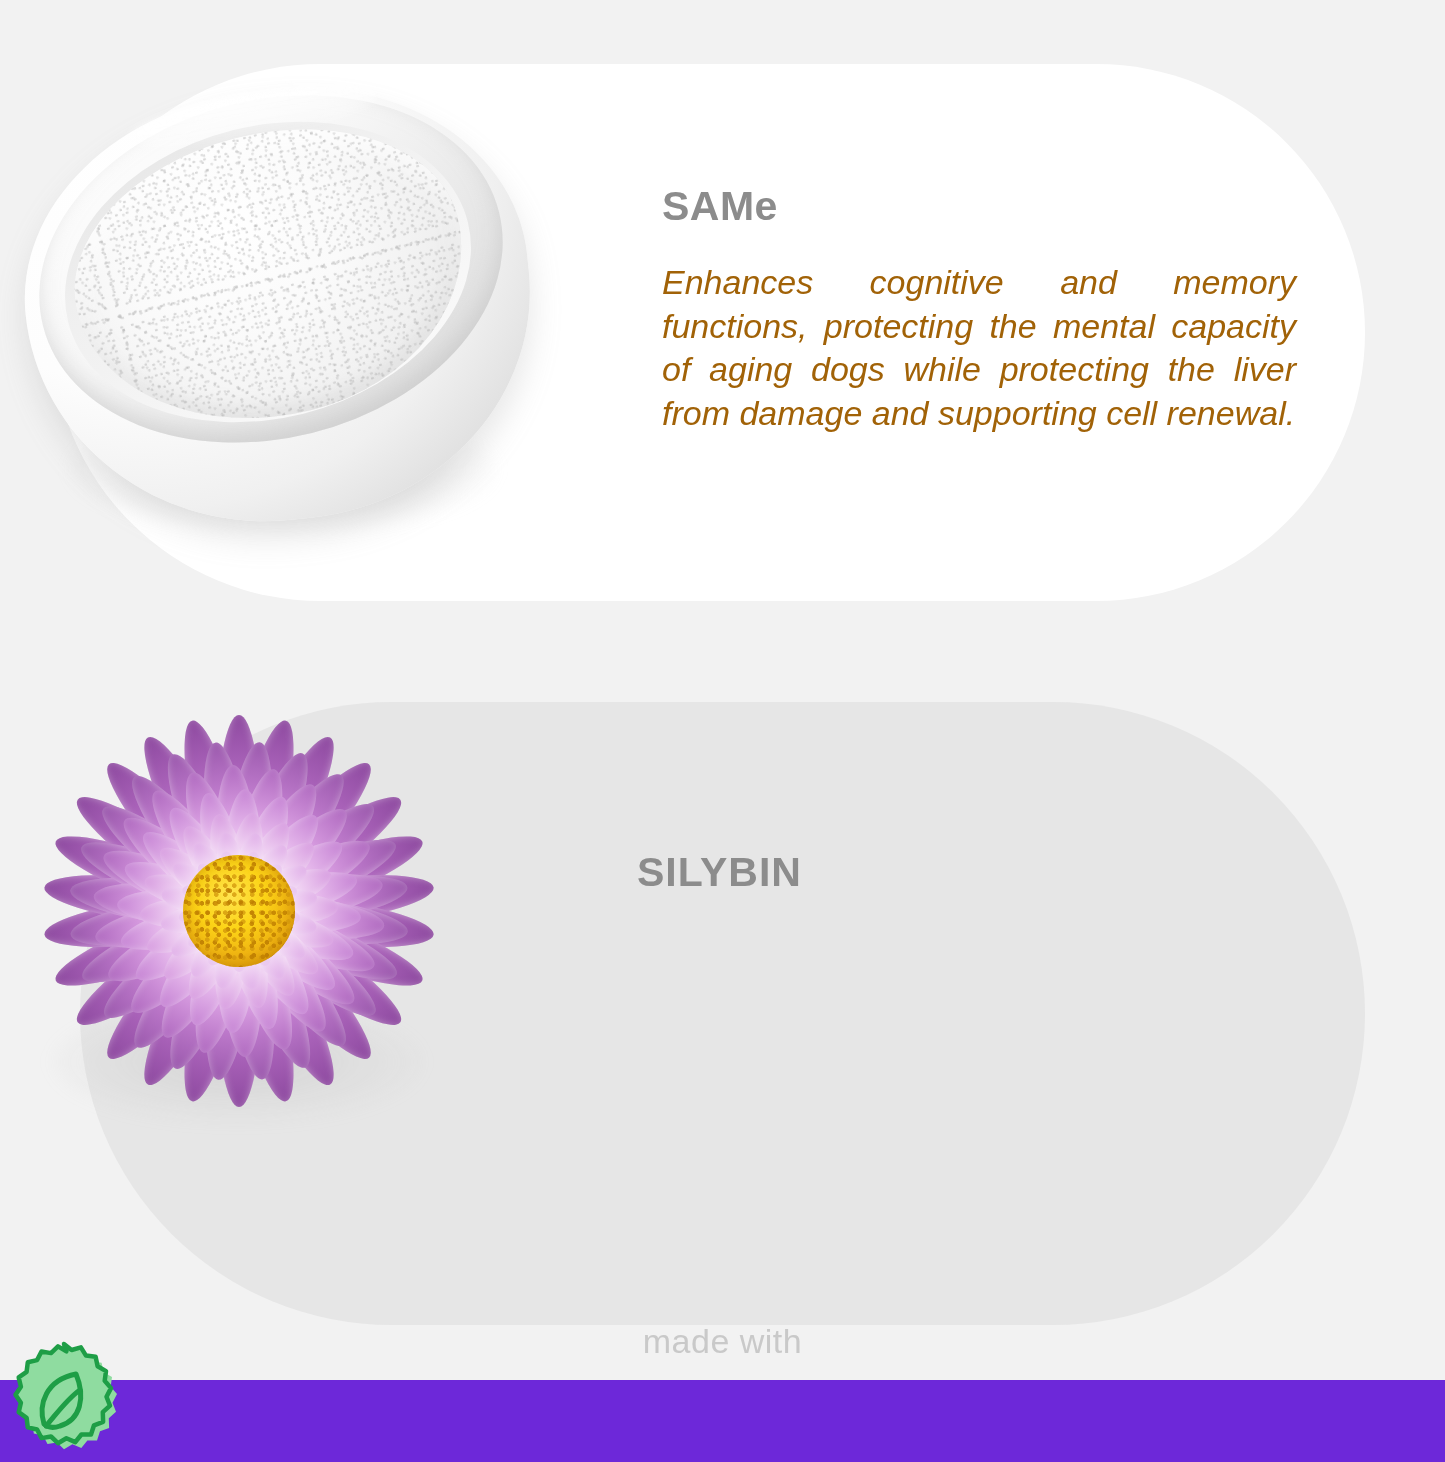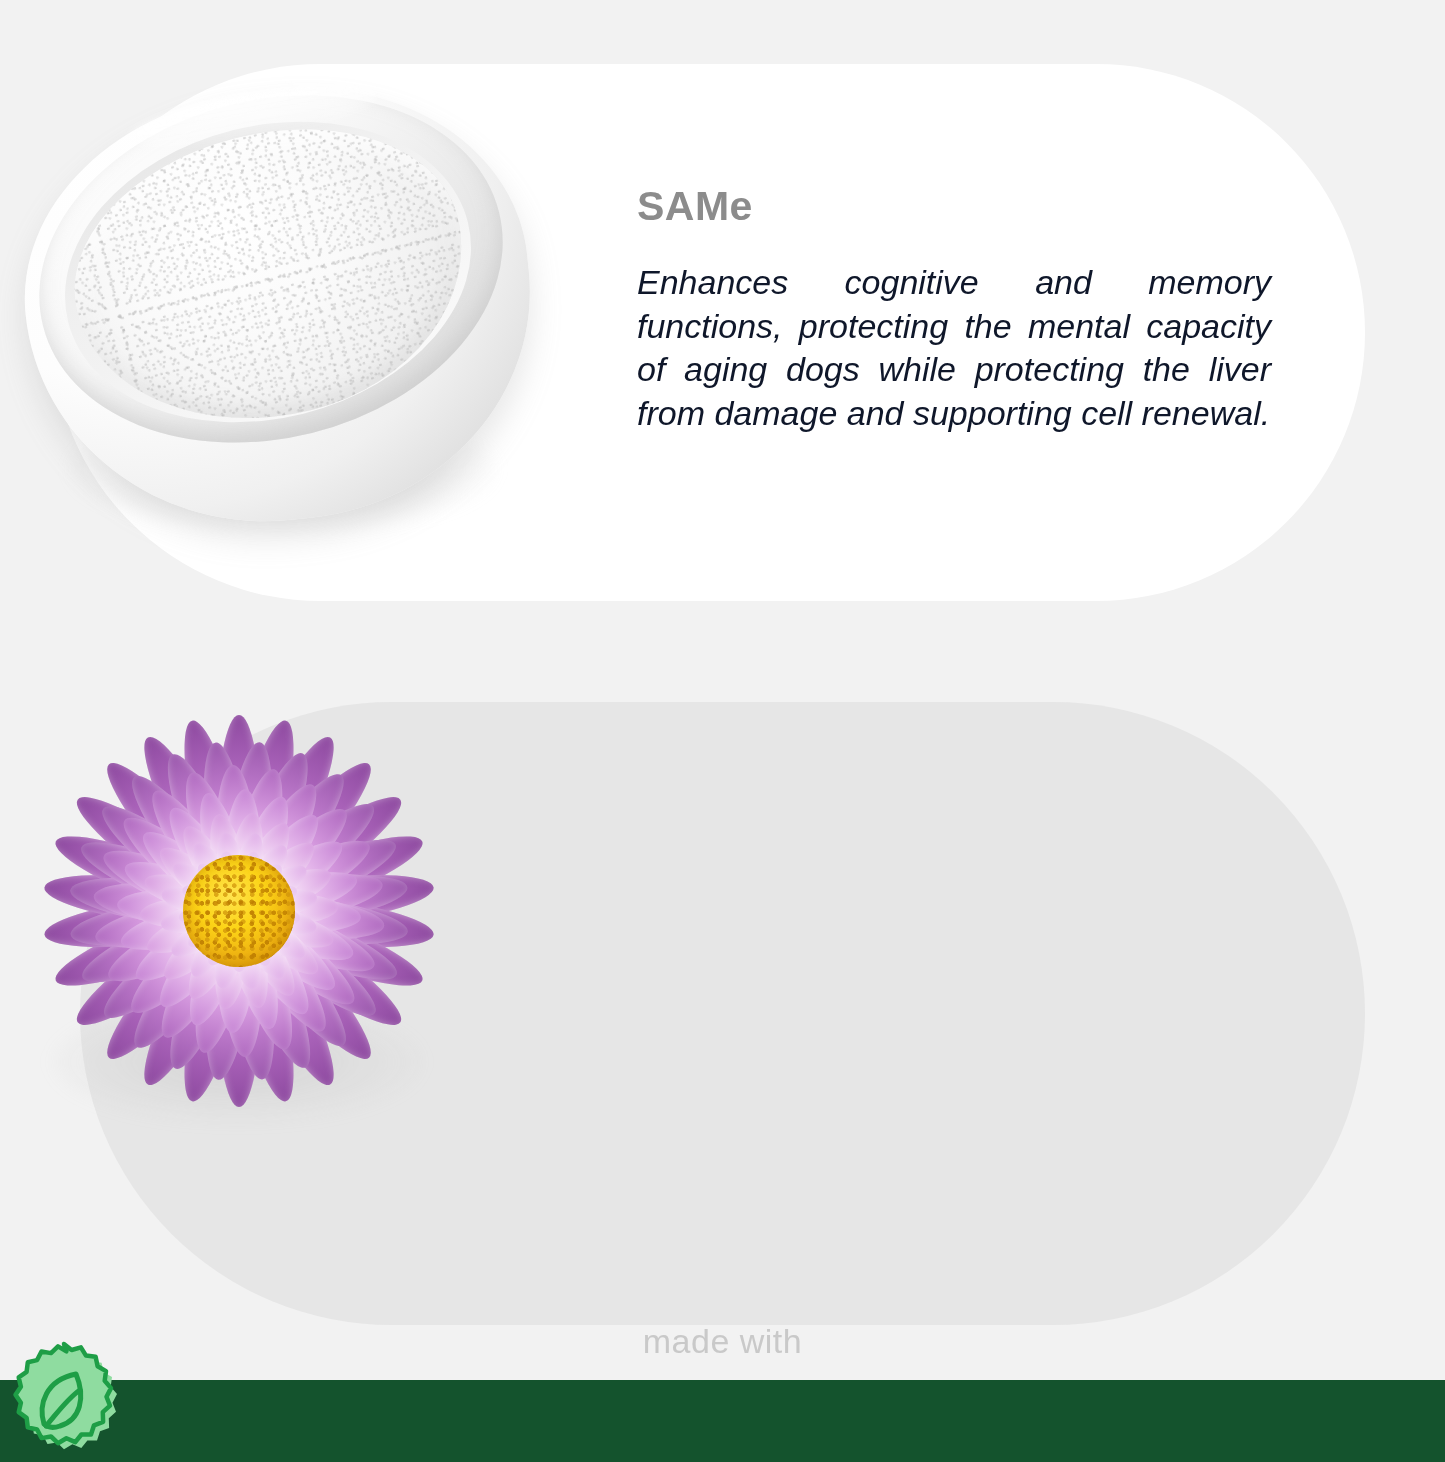--- a/index.html
+++ b/index.html
@@ -76,29 +76,29 @@
     color: #8c8c8c;
     font-weight: bold;
     letter-spacing: 0.5px;
     margin: 0 0 34px 0;
     line-height: 1;
   }
   #same-text .ingredient-title { font-size: 41px; }
   #silybin-text .ingredient-title { font-size: 41px; letter-spacing: 1px; }
 
   .ingredient-desc {
-    color: #0f172a;
+    color: #a16207;
     font-style: italic;
     font-size: 34px;
     line-height: 1.28;
     margin: 0;
     text-align: justify;
   }
 
-  #same-text  { left: 637px; top: 186px;  width: 634px; }
+  #same-text  { left: 662px; top: 186px;  width: 634px; }
   #silybin-text { left: 637px; top: 852px; width: 640px; }
 
   
   #bowl-image {
     position: absolute;
     left: 8px;
     top: 74px;
     width: 560px;
     height: 470px;
     z-index: 6;
@@ -242,21 +242,21 @@
     filter: blur(8px);
   }
 
   
   #banner {
     position: absolute;
     left: 0;
     top: 1380px;
     width: 1445px;
     height: 82px;
-    background: #14532d;
+    background: #6d28d9;
   }
   #made-with-label {
     position: absolute;
     left: 0;
     top: -58px;
     width: 1445px;
     text-align: center;
     font-size: 34px;
     color: #c9c9c9;
     letter-spacing: .5px;
@@ -470,20 +470,21 @@
         <div class="petal" style="width: 25px; height: 61px; margin-left: -12.5px; margin-top: -61px; z-index: 34; background: linear-gradient(rgb(231, 192, 238) 0%, rgb(247, 232, 248) 34%, rgb(243, 223, 245) 74%, rgb(255, 255, 255) 100%); box-shadow: rgba(255, 255, 255, 0.55) 0px -6px 10px inset; transform: rotate(263.538deg);"></div>
         <div class="petal" style="width: 25px; height: 61px; margin-left: -12.5px; margin-top: -61px; z-index: 34; background: linear-gradient(rgb(231, 192, 238) 0%, rgb(247, 232, 248) 34%, rgb(243, 223, 245) 74%, rgb(255, 255, 255) 100%); box-shadow: rgba(255, 255, 255, 0.55) 0px -6px 10px inset; transform: rotate(291.231deg);"></div>
         <div class="petal" style="width: 25px; height: 61px; margin-left: -12.5px; margin-top: -61px; z-index: 34; background: linear-gradient(rgb(231, 192, 238) 0%, rgb(247, 232, 248) 34%, rgb(243, 223, 245) 74%, rgb(255, 255, 255) 100%); box-shadow: rgba(255, 255, 255, 0.55) 0px -6px 10px inset; transform: rotate(318.923deg);"></div>
         <div class="petal" style="width: 25px; height: 61px; margin-left: -12.5px; margin-top: -61px; z-index: 34; background: linear-gradient(rgb(231, 192, 238) 0%, rgb(247, 232, 248) 34%, rgb(243, 223, 245) 74%, rgb(255, 255, 255) 100%); box-shadow: rgba(255, 255, 255, 0.55) 0px -6px 10px inset; transform: rotate(346.615deg);"></div>
         <div class="petal" style="width: 25px; height: 61px; margin-left: -12.5px; margin-top: -61px; z-index: 34; background: linear-gradient(rgb(231, 192, 238) 0%, rgb(247, 232, 248) 34%, rgb(243, 223, 245) 74%, rgb(255, 255, 255) 100%); box-shadow: rgba(255, 255, 255, 0.55) 0px -6px 10px inset; transform: rotate(374.308deg);"></div>
       </div>
     <div class="flower-core"></div>
   </div>
 
   <div class="card-text" id="silybin-text">
+    <h2 class="ingredient-title">SILYBIN</h2>
   </div>
 
   <div id="banner">
 
     <div id="made-with-label">made with</div>
 
 
     <div id="leaf-badge">
       <svg viewBox="0 0 128 128" width="128" height="128" aria-hidden="true">
 

